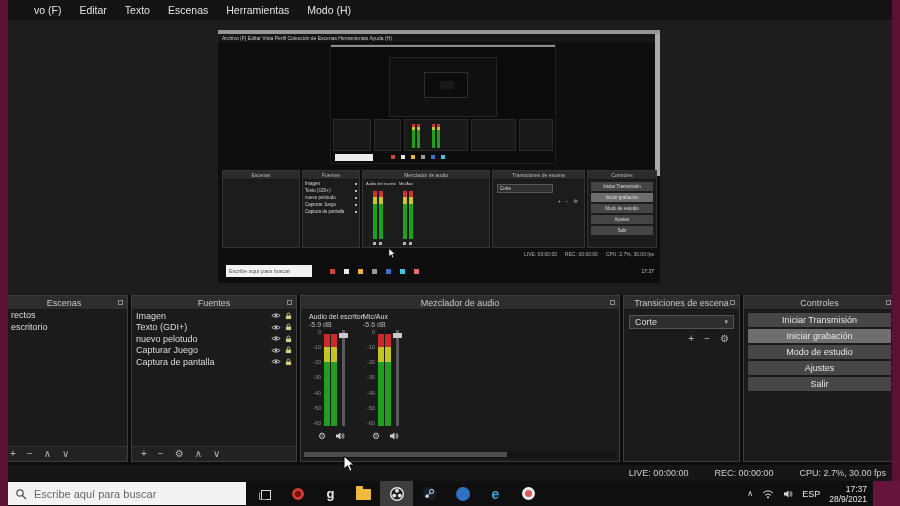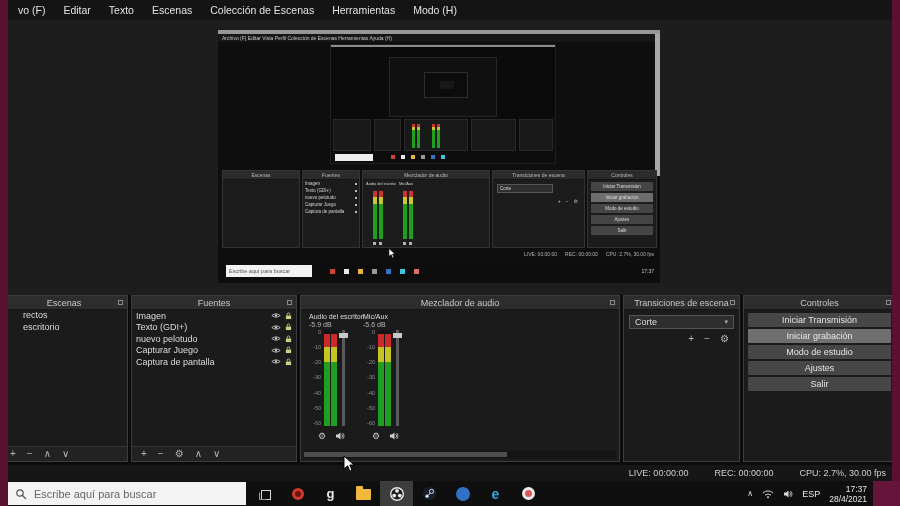--- a/index.html
+++ b/index.html
@@ -2,21 +2,21 @@
 <html><head>
 <meta charset="utf-8">
 <style>
   *{margin:0;padding:0;box-sizing:border-box}
   html,body{background:#000}
   .screen{position:relative;width:900px;height:506px;background:#1d1d1d;overflow:hidden;
           font-family:"Liberation Sans",sans-serif;color:#ddd}
 
   
   .menubar{position:absolute;top:0;left:0;right:0;height:20px;background:#141414;
-           display:flex;align-items:center;padding-left:9px}
+           display:flex;align-items:center;padding-left:25px}
   .menu-item{font-size:10.5px;color:#e2e2e2;padding:0 9px;line-height:20px;white-space:nowrap}
 
   
   .workspace{position:absolute;top:20px;left:0;right:0;height:275px;background:#1d1d1d}
   .preview{position:absolute;left:218px;top:10px;width:442px;height:253px;background:#0e0e0e}
   .pv-topbar{position:absolute;top:0;left:0;right:0;height:4px;background:#969696}
   .pv-scroll{position:absolute;right:0;top:4px;width:5px;height:142px;background:#a9a9a9}
   .m-menubar{position:absolute;left:0;top:4px;right:5px;height:8px;background:#171717;
              font-size:5px;color:#c8c8c8;line-height:8px;padding-left:4px;white-space:nowrap;overflow:hidden}
 
@@ -66,21 +66,21 @@
   .panel{position:absolute;top:0;height:167px;background:#1f1f1f;border:1px solid #3d3d3d;
          display:flex;flex-direction:column}
   .phead{height:14px;background:#2d2d2d;border-bottom:1px solid #161616;display:flex;align-items:center;
          justify-content:center;position:relative;flex:none}
   .ptitle{font-size:9px;color:#c8c8c8;white-space:nowrap}
   .pin{position:absolute;right:4px;top:4px;width:5px;height:5px;border:1px solid #8a8a8a}
   .pbody{flex:1;position:relative;background:#1b1b1b;overflow:hidden}
   .ptools{height:15px;border-top:1px solid #333;display:flex;align-items:center;gap:11px;
           padding-left:9px;background:#222;flex:none}
   .tool{font-size:10px;color:#b5b5b5;line-height:1}
-  .scitem{height:11.5px;line-height:11.5px;padding-left:22px;font-size:9px;color:#dcdcdc;white-space:nowrap;overflow:hidden}
+  .scitem{height:11.5px;line-height:11.5px;padding-left:10px;font-size:9px;color:#dcdcdc;white-space:nowrap;overflow:hidden}
   .srow{height:11.5px;display:flex;align-items:center;padding:0 4px;font-size:9px;color:#dcdcdc}
   .srow span{flex:1;white-space:nowrap;overflow:hidden}
   .srow svg{flex:none;margin-left:4px}
 
   
   .mgroup{position:absolute;top:3px;width:56px;height:150px}
   .mg-name{font-size:7px;color:#ddd;white-space:nowrap;overflow:hidden;max-width:55px}
   .mg-db{font-size:7px;color:#b8b8b8;margin-top:1px}
   .mg-area{position:relative;height:96px;margin-top:2px}
   .mg-scale{position:absolute;left:0;top:0;width:12px;height:100%;display:flex;flex-direction:column;
@@ -147,21 +147,20 @@
 </head>
 <body>
 
 <div class="screen">
 
   <div class="menubar">
     <span class="menu-item">vo (F)</span>
     <span class="menu-item">Editar</span>
     <span class="menu-item">Texto</span>
     <span class="menu-item">Escenas</span>
-    <span class="menu-item">Colección de Escenas</span>
     <span class="menu-item">Herramientas</span>
     <span class="menu-item">Modo (H)</span>
   </div>
 
   <div class="workspace">
     <div class="preview">
       <div class="pv-topbar"></div>
       <div class="pv-scroll"></div>
       <div class="m-menubar"><span>Archivo (F)   Editar   Vista   Perfil   Colección de Escenas   Herramientas   Ayuda (H)</span></div>
 
@@ -549,21 +548,21 @@
           <path d="M1 4 a7 7 0 0 1 10 0 M3 6.2 a4.5 4.5 0 0 1 6 0" stroke="#d8d8d8" fill="none" stroke-width="1"></path>
           <circle cx="6" cy="8.3" r="1" fill="#d8d8d8"></circle>
         </svg>
       <svg width="10" height="10" viewBox="0 0 10 10">
           <polygon points="1,3.5 3,3.5 5.5,1.5 5.5,8.5 3,6.5 1,6.5" fill="#d8d8d8"></polygon>
           <path d="M6.5 3 a2.5 2.5 0 0 1 0 4 M7.6 2 a4 4 0 0 1 0 6" stroke="#d8d8d8" fill="none" stroke-width="0.8"></path>
         </svg>
       <span class="lang">ESP</span>
       <div class="clock">
         <div>17:37</div>
-        <div>28/4/2021</div>
+        <div>28/9/2021</div>
       </div>
     </div>
   </div>
 
   <div class="edge left"></div>
   <div class="edge right"></div>
   <div class="tb-maroon"></div>
 
   <svg class="cursor-main" width="12" height="18" viewBox="0 0 12 18">
     <path d="M1 1 L1 14 L4.6 10.8 L6.8 16.2 L9 15.3 L6.8 10 L11 10 Z" fill="#fff" stroke="#000" stroke-width="1"></path>

